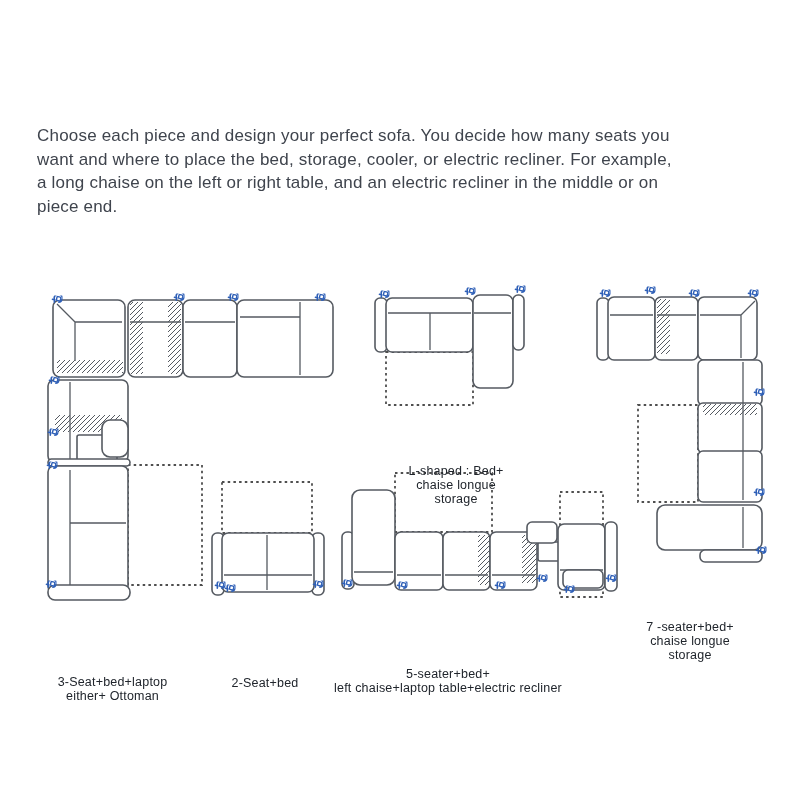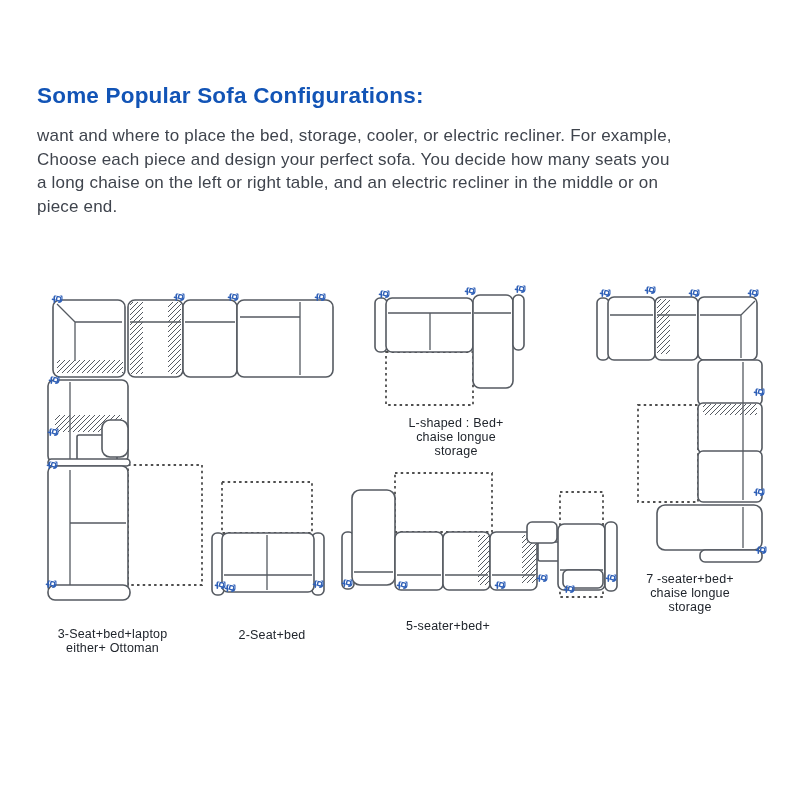--- a/index.html
+++ b/index.html
@@ -13,38 +13,37 @@
   *{box-sizing:border-box;margin:0;padding:0}
   html,body{width:800px;height:800px;background:#fff;overflow:hidden;
     font-family:"Liberation Sans", sans-serif;}
   .page{position:relative;width:800px;height:800px;background:#fff;}
   .heading{position:absolute;left:37px;top:83px;font-size:22.5px;font-weight:700;
     letter-spacing:.2px;color:var(--heading);}
   .intro{position:absolute;left:37px;top:124px;width:740px;font-size:17px;
     line-height:23.5px;letter-spacing:.2px;color:var(--body-text);}
   .diagram-svg{position:absolute;left:0;top:240px;width:800px;height:460px;}
   .cfg-label{position:absolute;text-align:center;font-size:12.5px;line-height:13.8px;
-    color:var(--label-text);letter-spacing:.2px;}
+    color:var(--label-text);letter-spacing:.2px;margin-top:48px;}
   .pc{fill:#fff;stroke:var(--outline);stroke-width:1.6;}
   .ln{fill:none;stroke:var(--outline);stroke-width:1.3;}
   .ht{fill:url(#hatch);stroke:none;}
   .dash{fill:none;stroke:var(--dash);stroke-width:1.8;stroke-dasharray:2.5 3.2;}
   .rarc{fill:none;stroke:var(--rotate);stroke-width:1.7;stroke-linecap:round;}
   .rsq{fill:#fff;stroke:var(--rotate);stroke-width:1.5;}
 </style>
 </head>
 <body>
 
 <div class="page">
 
-  <div class="heading">Some Popular Sofa Configurations:</div>
 
   <div class="intro">
+    <div>Choose each piece and design your perfect sofa. You decide how many seats you</div>
     <div>want and where to place the bed, storage, cooler, or electric recliner. For example,</div>
-    <div>Choose each piece and design your perfect sofa. You decide how many seats you</div>
     <div>a long chaise on the left or right table, and an electric recliner in the middle or on</div>
     <div>piece end.</div>
   </div>
 
   <svg class="diagram-svg" viewBox="0 240 800 460">
     <defs>
       <pattern id="hatch" patternUnits="userSpaceOnUse" width="5" height="5">
         <path d="M-1,1 L1,-1 M0,5 L5,0 M4,6 L6,4" stroke="var(--outline)" stroke-width="1"></path>
       </pattern>
       <symbol id="rot" viewBox="0 0 16 16">
@@ -166,32 +165,33 @@
       <use href="#rot" x="749.5" y="488.5" width="15" height="15"></use>
       <use href="#rot" x="751.5" y="546.5" width="15" height="15"></use>
     </g>
   </svg>
 
   <div class="cfg-label" style="left:30px;top:628px;width:165px">
     <div>3-Seat+bed+laptop</div>
     <div>either+ Ottoman</div>
   </div>
 
-  <div class="cfg-label" style="left:212px;top:629px;width:120px">
+  <div class="cfg-label" style="left:205px;top:629px;width:120px">
     <div>2-Seat+bed</div>
   </div>
 
   <div class="cfg-label" style="left:386px;top:417px;width:140px">
     <div>L-shaped : Bed+</div>
     <div>chaise longue</div>
     <div>storage</div>
   </div>
 
   <div class="cfg-label" style="left:313px;top:620px;width:270px">
     <div>5-seater+bed+</div>
+    <div>left chaise+laptop table+electric recliner</div>
   </div>
 
   <div class="cfg-label" style="left:620px;top:573px;width:140px">
     <div>7 -seater+bed+</div>
     <div>chaise longue</div>
     <div>storage</div>
   </div>
 
 </div>
 

